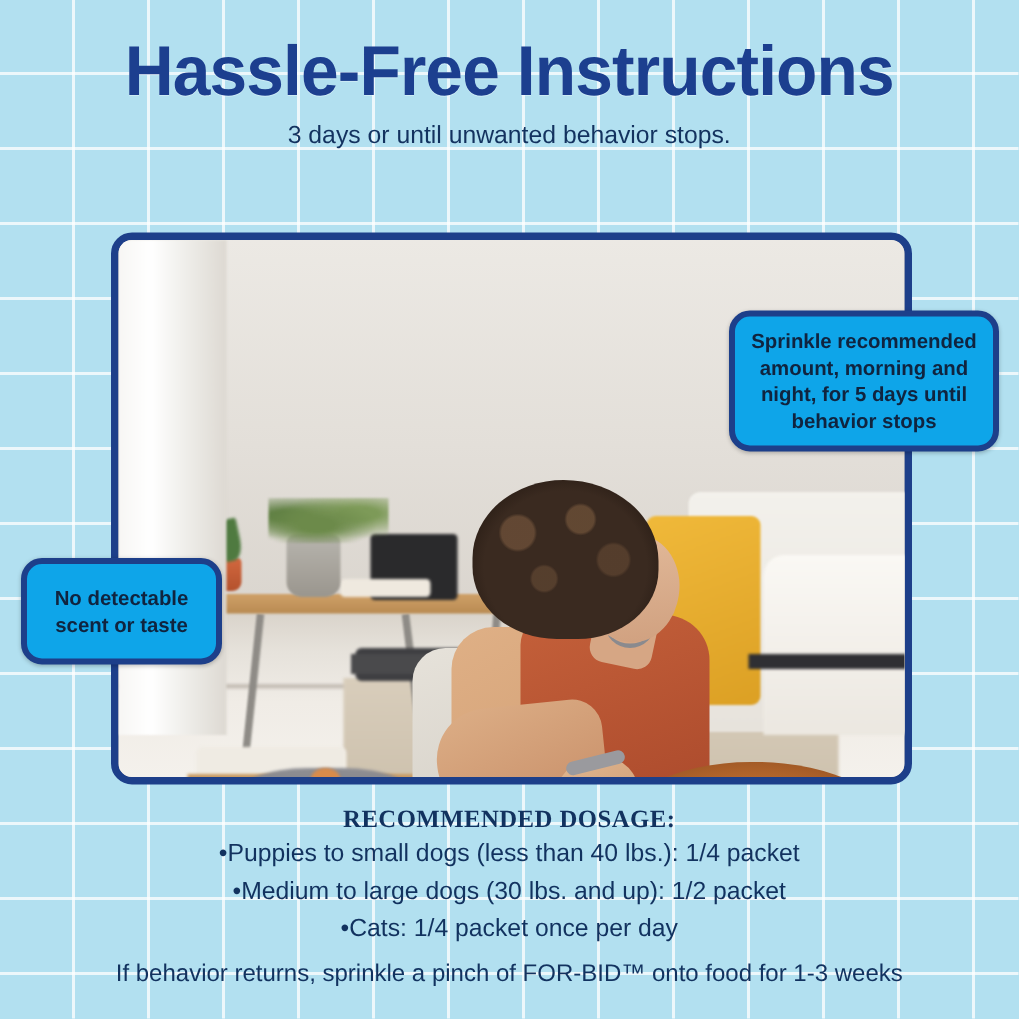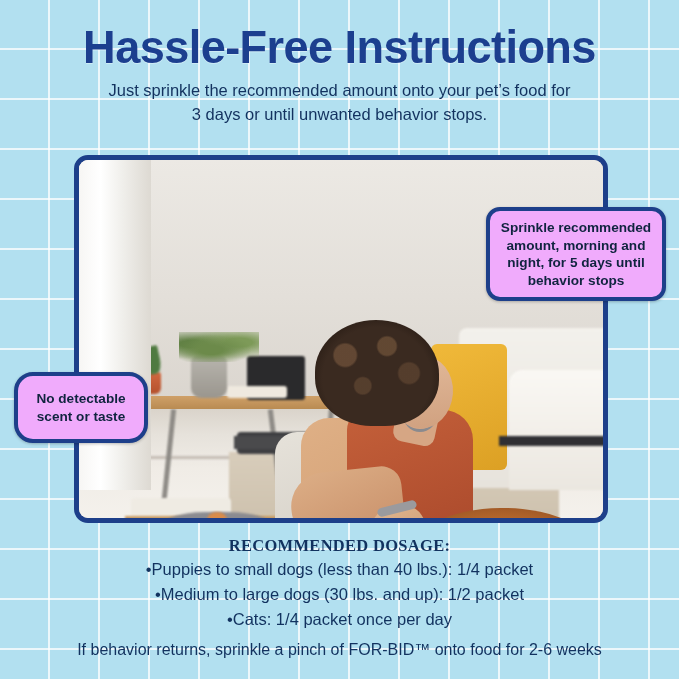--- a/index.html
+++ b/index.html
@@ -234,57 +234,56 @@
       radial-gradient(circle at 58% 34%, rgba(212,140,74,0.5) 0 7%, transparent 9%),
       radial-gradient(circle at 78% 26%, rgba(200,128,64,0.5) 0 6%, transparent 9%),
       radial-gradient(circle at 28% 64%, rgba(160,88,40,0.5) 0 7%, transparent 9%),
       radial-gradient(circle at 52% 70%, rgba(168,94,44,0.5) 0 7%, transparent 9%),
       radial-gradient(circle at 72% 62%, rgba(200,130,66,0.45) 0 7%, transparent 9%);
   }
 
   
   .callout {
     position:absolute;
-    background:#f0abfc;
+    background:#0ea5e9;
     border:4px solid #1d3f8a;
     border-radius:14px;
     color:#10243f;
     font-weight:bold;
     text-align:center;
     display:flex; align-items:center; justify-content:center;
     box-shadow:0 1px 3px rgba(0,0,0,0.25);
   }
   #callout-right {
     left:486px; top:207px; width:180px; height:94px;
     font-size:13.6px; line-height:17.5px; padding:4px 7px;
   }
   #callout-left {
     left:14px; top:372px; width:134px; height:71px;
-    font-size:13.6px; line-height:17.5px; padding:4px 6px;border-radius:19px;
+    font-size:13.6px; line-height:17.5px; padding:4px 6px;
   }
 
   
   #dosage { position:absolute; left:0; top:536px; width:679px; text-align:center; }
   #dosage-heading {
     font-size:16.5px; font-weight:bold; color:#12325f; letter-spacing:0.3px;font-family:Liberation Serif, serif;
   }
   .dose-line {
     font-size:16.5px; line-height:23px; color:#12325f; padding-top:2px;
   }
   #dosage-footnote {
     font-size:16px; line-height:23px; color:#12325f; padding-top:7px;
   }
 </style>
 </head>
 <body>
 
 <div id="header">
   <div id="title">Hassle-Free Instructions</div>
   <div id="subtitle">
-    <div>Just sprinkle the recommended amount onto your pet’s food for</div>
     <div>3 days or until unwanted behavior stops.</div>
   </div>
 </div>
 
 <div id="photo-frame">
   <div id="photo">
     <div class="room-wall"></div>
     <div class="room-floor"></div>
     <div class="floor-seam"></div>
     <div class="rug"></div>
@@ -336,14 +335,14 @@
 
 <div class="callout" id="callout-left">
   <span>No detectable scent or taste</span>
 </div>
 
 <div id="dosage">
   <div id="dosage-heading">RECOMMENDED DOSAGE:</div>
   <div class="dose-line">•Puppies to small dogs (less than 40 lbs.): 1/4 packet</div>
   <div class="dose-line">•Medium to large dogs (30 lbs. and up): 1/2 packet</div>
   <div class="dose-line">•Cats: 1/4 packet once per day</div>
-  <div id="dosage-footnote">If behavior returns, sprinkle a pinch of FOR-BID™ onto food for 2-6 weeks</div>
+  <div id="dosage-footnote">If behavior returns, sprinkle a pinch of FOR-BID™ onto food for 1-3 weeks</div>
 </div>
 
 </body></html>

